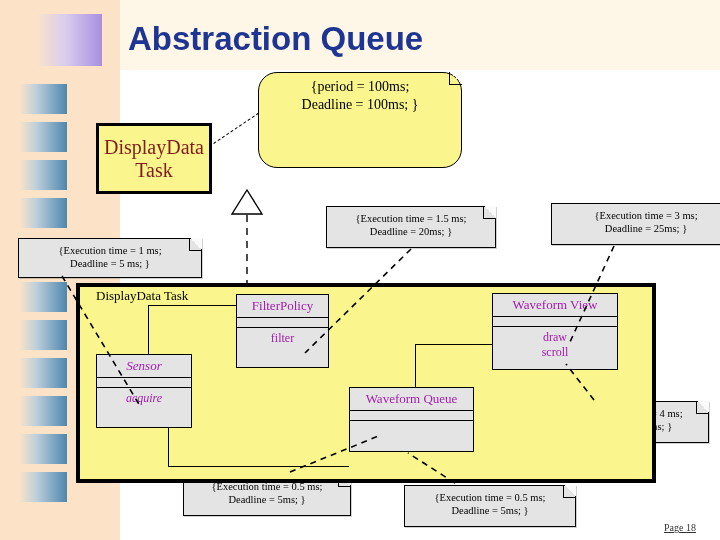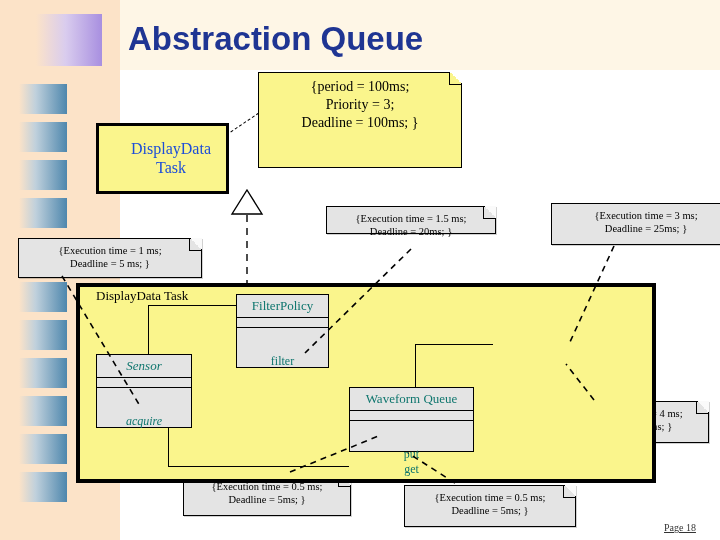--- a/index.html
+++ b/index.html
@@ -41,21 +41,21 @@
     position:absolute;left:128px;top:20px;width:480px;
     font-family:"Liberation Sans", sans-serif;
     font-weight:bold;font-size:33px;color:#1F3593;
     letter-spacing:0px;white-space:nowrap;
   }
 
   
   .task-box{
     position:absolute;background:#FAF58C;border:3px solid #000;
     display:flex;align-items:center;justify-content:center;
-    text-align:center;font-size:16px;line-height:1.15;color:#1d4ed8;padding-left:17px;
+    text-align:center;font-size:20px;line-height:1.15;color:#7f1d1d;
   }
   .note{
     position:absolute;background:#FAF58C;border:1.5px solid #000;
     text-align:center;font-size:14px;line-height:1.28;color:#000;
     padding:5px 6px;box-sizing:border-box;
   }
   .note.grey{
     background:#E4E4E4;border:1.5px solid #000;font-size:10.5px;
     line-height:1.25;
     box-shadow:1px 1px 0 rgba(0,0,0,.18);
@@ -76,31 +76,31 @@
     background:#FAF58C;border:4px solid #000;box-sizing:border-box;
   }
   .container-label{
     position:absolute;left:96px;top:288px;font-size:13px;color:#000;
     white-space:nowrap;
   }
 
   
   .cls{
     position:absolute;background:#E4E4E4;border:1px solid #000;
-    box-sizing:border-box;color:#0f766e;
+    box-sizing:border-box;color:#a21caf;
   }
   .cls .name{
     text-align:center;font-size:13px;padding:3px 2px 3px;
     border-bottom:1px solid #000;white-space:nowrap;
   }
   .cls .attrs{
     height:9px;border-bottom:1px solid #000;
   }
   .cls .ops{
-    text-align:center;font-size:12px;padding:3px 0 4px;line-height:1.25;margin-top:23px;
+    text-align:center;font-size:12px;padding:3px 0 4px;line-height:1.25;
   }
 
   
   .ln{position:absolute;background:#000;}
   .lnh{height:1px;}
   .lnv{width:1px;}
 
   
   .dash{position:absolute;transform-origin:0 0;height:0;
         border-top:1.6px dashed #000;}
@@ -143,39 +143,38 @@
 
   <div class="dash" style="left:209px;top:146px;width:70px;transform:rotate(-34deg);"></div>
 
   <div class="task-box" style="left:96px;top:123px;width:110px;height:65px;">
     <div>
       <div>DisplayData</div>
       <div>Task</div>
     </div>
   </div>
 
-  <div class="note" style="left:258px;top:72px;width:204px;height:96px;">
+  <div class="note" style="left:258px;top:72px;width:204px;height:96px;border-radius:19px;">
     <div class="dogear"></div>
     <div>{period = 100ms;</div>
-    <div>Priority = 3;</div>
     <div>Deadline = 100ms; }</div>
   </div>
 
   <svg style="position:absolute;left:228px;top:188px;width:40px;height:100px;">
     <polygon points="19,2 34,26 4,26" fill="#FFFFFF" stroke="#000" stroke-width="1.4"></polygon>
     <line x1="19" y1="27" x2="19" y2="95" stroke="#000" stroke-width="1.4" stroke-dasharray="7,6"></line>
   </svg>
 
   <div class="note grey" style="left:18px;top:238px;width:184px;height:40px;">
     <div class="dogear"></div>
     <div>{Execution time = 1 ms;</div>
     <div>Deadline = 5 ms; }</div>
   </div>
 
-  <div class="note grey" style="left:326px;top:206px;width:170px;height:28px;">
+  <div class="note grey" style="left:326px;top:206px;width:170px;height:42px;">
     <div class="dogear"></div>
     <div>{Execution time = 1.5 ms;</div>
     <div>Deadline = 20ms; }</div>
   </div>
 
   <div class="note grey" style="left:551px;top:203px;width:190px;height:42px;">
     <div class="dogear"></div>
     <div>{Execution time = 3 ms;</div>
     <div>Deadline = 25ms; }</div>
   </div>
@@ -219,28 +218,32 @@
   </div>
 
   <div class="cls" style="left:96px;top:354px;width:96px;height:74px;font-style:italic;">
     <div class="name">Sensor</div>
     <div class="attrs"></div>
     <div class="ops">
       <div>acquire</div>
     </div>
   </div>
 
+  <div class="cls" style="left:492px;top:293px;width:126px;height:77px;">
+    <div class="name">Waveform View</div>
+    <div class="attrs"></div>
+    <div class="ops">
+      <div>draw</div>
+      <div>scroll</div>
+    </div>
+  </div>
 
   <div class="cls" style="left:349px;top:387px;width:125px;height:65px;">
     <div class="name">Waveform Queue</div>
     <div class="attrs"></div>
-    <div class="ops">
-      <div>put</div>
-      <div>get</div>
-    </div>
   </div>
 
   <svg style="position:absolute;left:0;top:0;width:720px;height:540px;pointer-events:none;">
 
     <line x1="62" y1="276" x2="140" y2="406" stroke="#000" stroke-width="1.6" stroke-dasharray="6,5"></line>
 
     <line x1="411" y1="249" x2="305" y2="353" stroke="#000" stroke-width="1.6" stroke-dasharray="6,5"></line>
 
     <line x1="614" y1="246" x2="570" y2="342" stroke="#000" stroke-width="1.6" stroke-dasharray="6,5"></line>
 

